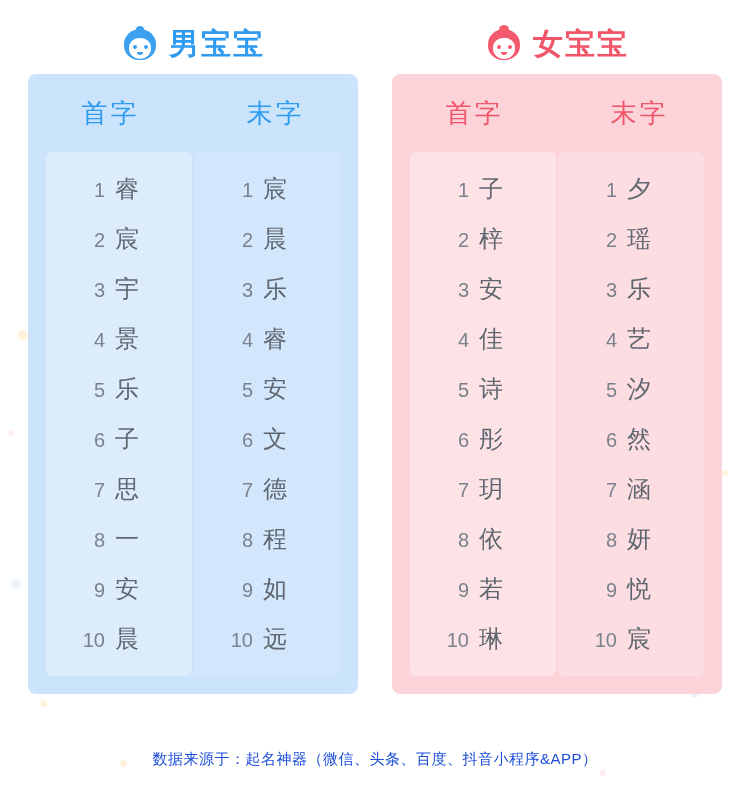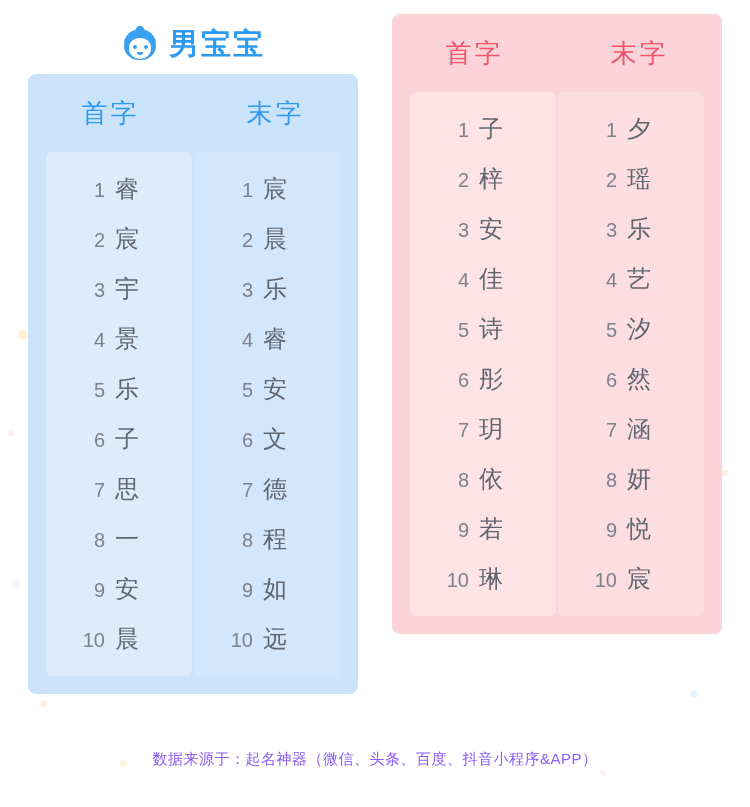--- a/index.html
+++ b/index.html
@@ -206,21 +206,21 @@
     font-size: 24px;
     color: #5f666f;
   }
 
   .footer {
     position: absolute;
     left: 0;
     bottom: 38px;
     width: 750px;
     text-align: center;
-    color: #8b5cf6;
+    color: #1d4ed8;
     font-size: 15px;
     letter-spacing: 0.5px;
   }
 </style>
 </head>
 <body>
 
 <div class="bg-decor">
   <div class="dot" style="left:18px;  top:330px; width:10px; height:10px; background:#ffe2b0;"></div>
   <div class="dot" style="left:8px;   top:430px; width:6px;  height:6px;  background:#ffd7de;"></div>
@@ -341,20 +341,31 @@
                 <span class="rank">10</span>
                 <span class="name">远</span>
               </div>
           </div>
 
         </div>
       </div>
     </div>
 
     <div class="panel">
+      <div class="panel-header">
+        <div class="avatar girl">
+          <div class="bun"></div>
+          <div class="head"></div>
+          <div class="face"></div>
+          <div class="eye l"></div>
+          <div class="eye r"></div>
+          <div class="mouth"></div>
+        </div>
+        <div class="panel-title girl">女宝宝</div>
+      </div>
 
       <div class="panel-card girl">
         <div class="col-heads">
           <div class="col-head girl">首字</div>
           <div class="col-head girl">末字</div>
         </div>
         <div class="cols">
 
           <div class="col girl-a">
             <div class="row">

